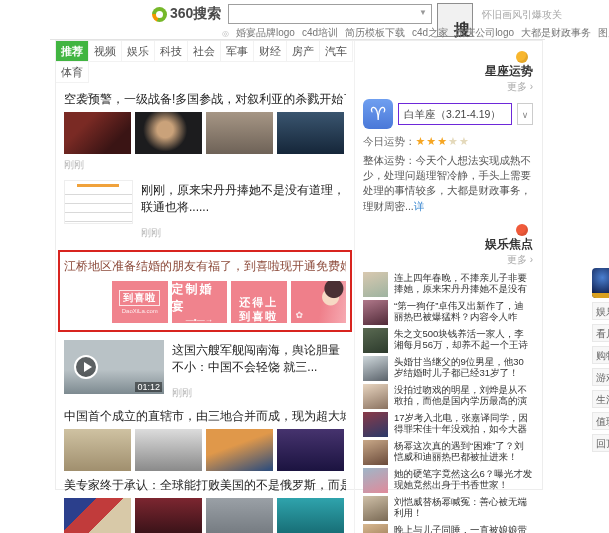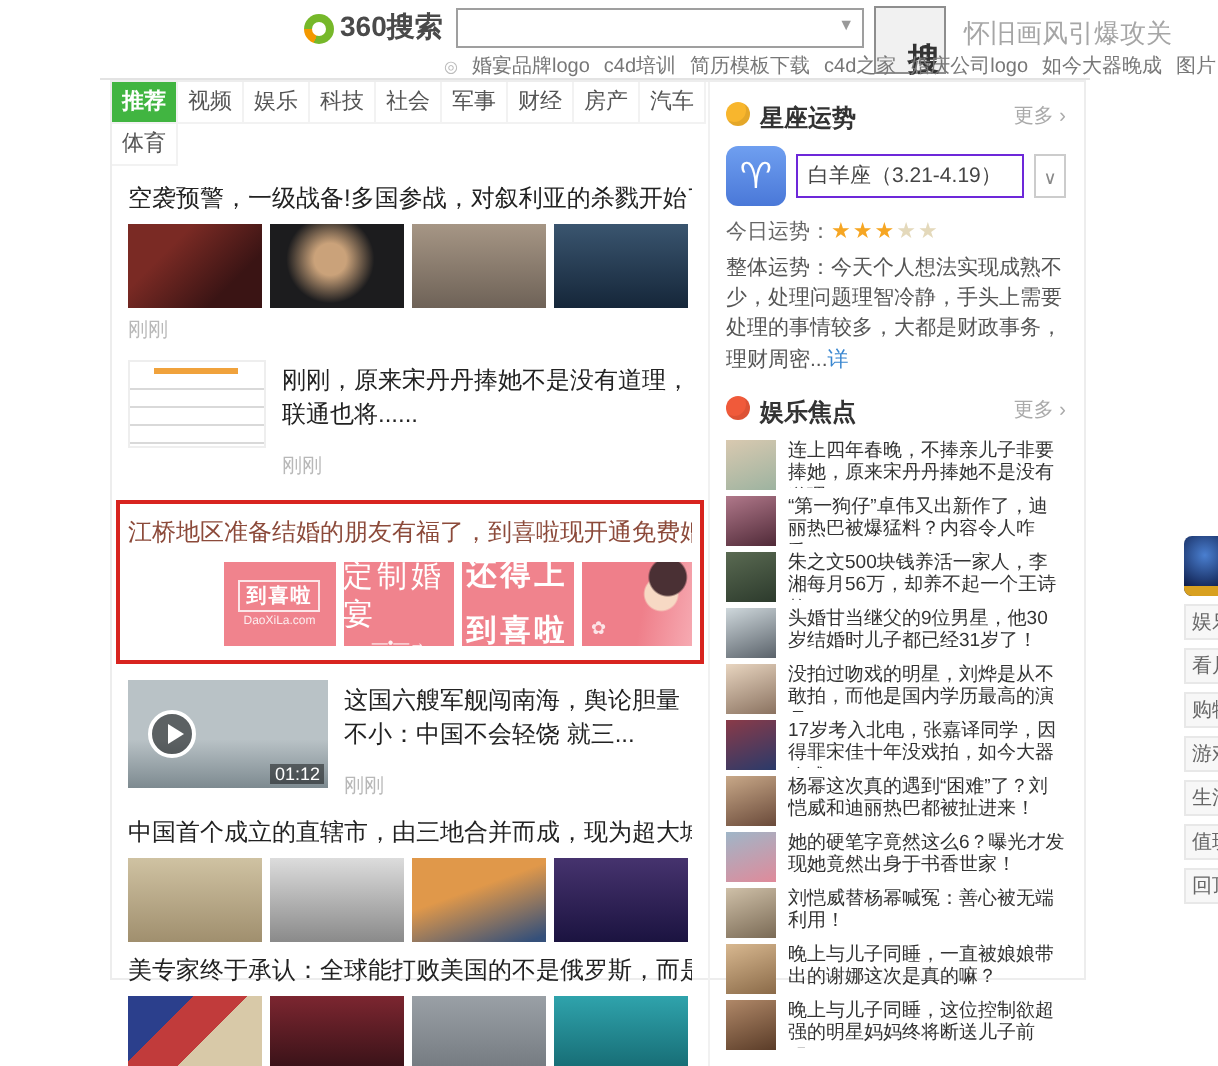--- a/index.html
+++ b/index.html
@@ -7,21 +7,21 @@
        font-family:"Liberation Sans","DejaVu Sans",sans-serif;-webkit-font-smoothing:antialiased;}
   .abs{position:absolute;}
   
   .logo{left:152px;top:5px;font-size:14px;font-weight:bold;color:#4a4a4a;display:flex;align-items:center;gap:3px;cursor:pointer;}
   .logo-ring{width:15px;height:15px;border-radius:50%;background:conic-gradient(from 200deg,#f39800 0 70deg,#76b82a 70deg 360deg);position:relative;}
   .logo-ring::after{content:"";position:absolute;left:4px;top:4px;width:7px;height:7px;border-radius:50%;background:#fff;}
   .searchbox{left:228px;top:4px;width:202px;height:18px;border:1px solid #9f9f9f;background:#fff;}
   .searchbox .caret{position:absolute;right:4px;top:3px;font-size:8px;color:#999;}
   .searchbtn{left:437px;top:3px;width:36px;height:21px;background:#f1f1f1;border:1px solid #8e8e8e;
              font-size:16px;font-weight:bold;color:#333;padding:16px;cursor:pointer;font-family:inherit;}
-  .sidead{left:482px;top:8px;font-size:13px;color:#a6a6a6;cursor:pointer;}
+  .sidead{left:482px;top:8px;font-size:10px;color:#a6a6a6;cursor:pointer;}
   .toplinks{left:222px;top:26px;display:flex;gap:7px;font-size:10px;color:#777;white-space:nowrap;align-items:center;}
   .toplink{color:#777;text-decoration:none;cursor:pointer;}
   .dotmark{color:#bbb;font-size:8px;}
   .topline{left:50px;top:39px;width:495px;border-top:1px solid #e3e3e3;height:0;}
   
   .panel{left:55px;top:40px;width:486px;min-height:448px;background:#fff;border:1px solid #ededed;}
   .leftcol{position:absolute;left:0;top:0;width:298px;min-height:448px;border-right:1px solid #f1f1f1;}
   .rightcol{position:absolute;left:299px;top:0;width:186px;}
   
   .tabs{display:flex;flex-wrap:wrap;width:298px;}
@@ -56,35 +56,35 @@
   .th-notice::before{content:"";position:absolute;left:12px;top:3px;width:42px;height:3px;background:#f0a23c;}
   
   .adbox{border:2px solid #d8241f;margin:8px -6px 0;padding:4px 4px 7px;}
   .ad-title{font-size:12px;color:#8c4a3a;margin:2px 0 6px;white-space:nowrap;overflow:hidden;cursor:pointer;}
   .banners{display:flex;gap:4px;padding-left:48px;}
   .bn{width:65px;height:42px;background:#f0838d;color:#fff;position:relative;overflow:hidden;cursor:pointer;}
   .bn1{display:flex;flex-direction:column;align-items:center;justify-content:center;}
   .bn1 .b1n{font-size:10px;font-weight:bold;letter-spacing:1px;border:1px solid rgba(255,255,255,.8);padding:0 3px;}
   .bn1 .b1s{font-size:6px;opacity:.85;margin-top:2px;}
   .bn2{display:flex;flex-direction:column;align-items:center;justify-content:center;}
-  .bn2 .b2t{font-size:15px;font-weight:normal;letter-spacing:2px;}
+  .bn2 .b2t{font-size:12px;font-weight:bold;letter-spacing:2px;}
   .bn2 .b2a{font-size:8px;opacity:.9;}
-  .bn3{display:flex;flex-direction:column;align-items:center;justify-content:space-between;font-size:15px;font-weight:bold;line-height:14px;letter-spacing:2px;}
+  .bn3{display:flex;flex-direction:column;align-items:center;justify-content:flex-end;font-size:11px;font-weight:bold;line-height:14px;letter-spacing:2px;}
   .bn4{background:
       radial-gradient(circle at 78% 18%,#4a3034 0 9px,transparent 10px),
       radial-gradient(circle at 72% 38%,#f7d9c4 0 8px,transparent 9px),
       linear-gradient(100deg,#ef7f8a 55%,#f6aab2 100%);}
   .bn4::after{content:"✿";position:absolute;left:5px;bottom:3px;color:rgba(255,255,255,.8);font-size:9px;}
   
   .vthumb{width:100px;height:54px;flex:none;background:linear-gradient(180deg,#b9c2c6 55%,#7d8a90);position:relative;}
   .play{position:absolute;left:10px;top:15px;width:24px;height:24px;border-radius:50%;background:rgba(0,0,0,.5);border:2px solid #fff;box-sizing:border-box;}
   .play::after{content:"";position:absolute;left:8px;top:5px;border-left:8px solid #fff;border-top:5px solid transparent;border-bottom:5px solid transparent;}
   .dur{position:absolute;right:2px;bottom:2px;color:#fff;font-size:9px;background:rgba(0,0,0,.45);padding:0 2px;}
   
-  .rhead{display:flex;align-items:flex-start;margin:10px 8px 5px;}
+  .rhead{display:flex;align-items:flex-end;margin:10px 8px 5px;flex-direction:column;}
   .rdot{width:12px;height:12px;border-radius:50%;margin-right:5px;}
   .rdot.yellow{background:#f8b62d;box-shadow:inset -2px -2px 0 rgba(0,0,0,.08);}
   .rdot.red{background:#f05a3a;box-shadow:inset -2px -2px 0 rgba(0,0,0,.08);}
   .rtitle{font-size:12px;color:#333;font-weight:bold;flex:1;}
   .more{font-size:10px;color:#aaa;text-decoration:none;cursor:pointer;}
   .hcard{display:flex;align-items:center;gap:5px;margin:2px 8px;}
   .aries{width:30px;height:30px;border-radius:6px;background:linear-gradient(180deg,#6f9ff0,#4a78d8);
          color:#fff;font-size:18px;text-align:center;line-height:30px;flex:none;}
   .sel{flex:1;height:20px;border:1px solid #6d28d9;font-size:10.5px;color:#444;line-height:20px;padding:0 5px;
        white-space:nowrap;overflow:hidden;cursor:pointer;}
@@ -130,21 +130,21 @@
 </div>
 <button class="abs searchbtn">搜索</button>
 <span class="abs sidead">怀旧画风引爆攻关</span>
 <div class="abs toplinks">
   <span class="dotmark">◎</span>
   <a class="toplink">婚宴品牌logo</a>
     <a class="toplink">c4d培训</a>
     <a class="toplink">简历模板下载</a>
     <a class="toplink">c4d之家</a>
     <a class="toplink">婚庆公司logo</a>
-    <a class="toplink">如今大器晚成</a>
+    <a class="toplink">大都是财政事务</a>
     <a class="toplink">图片</a>
     <a class="toplink">星空</a>
 
 </div>
 <div class="abs topline"></div>
 
 <div class="abs panel">
 
   <div class="leftcol">
     <div class="tabs">

